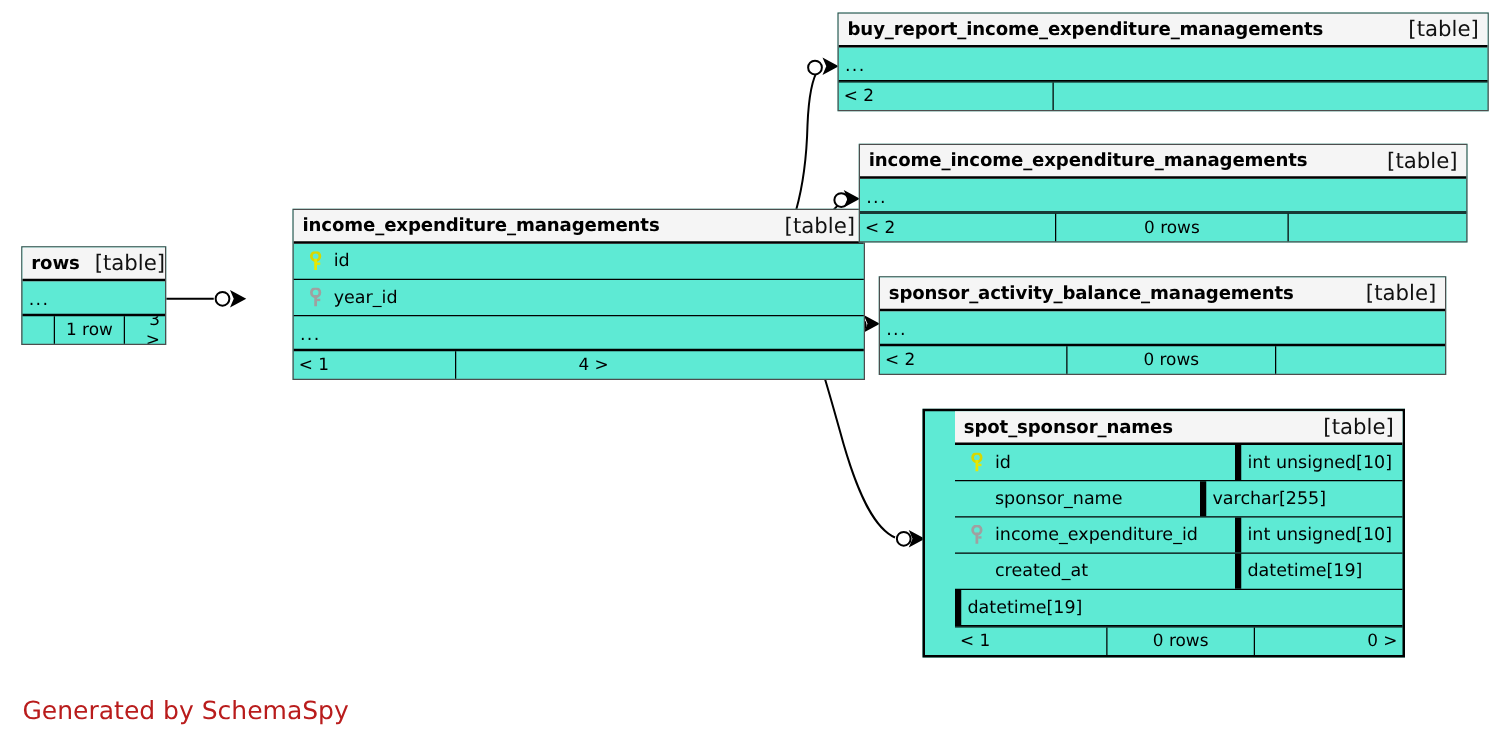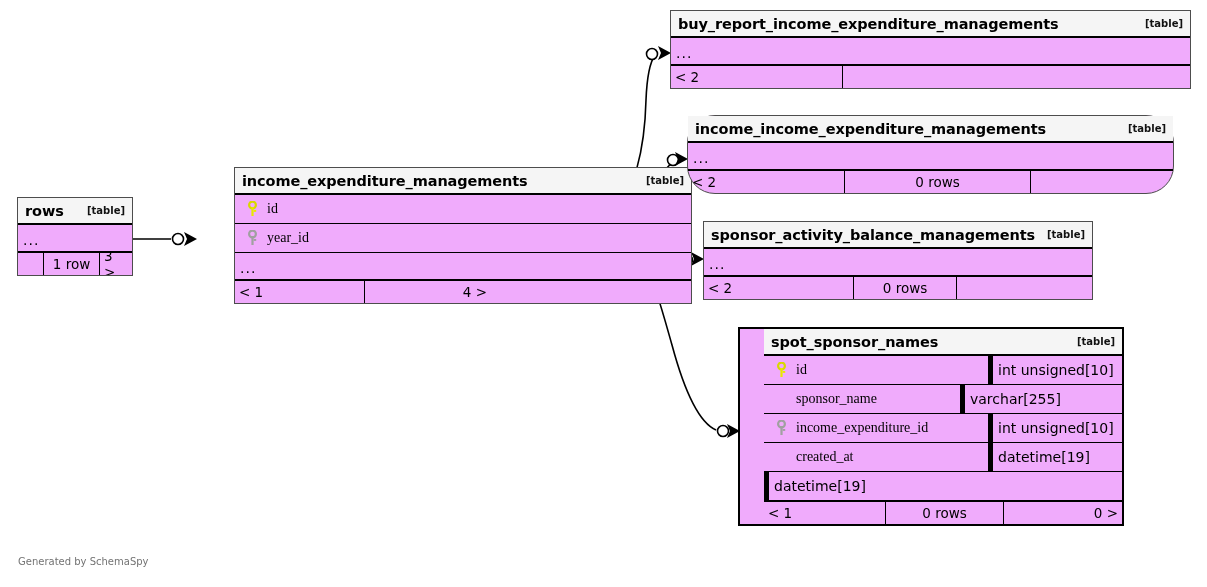--- a/index.html
+++ b/index.html
@@ -31,23 +31,24 @@
     top: 0;
     width: 1207px;
     height: 587px;
     pointer-events: none;
     z-index: 1;
   }
 
   .table-node {
     position: absolute;
     box-sizing: border-box;
-    background: #f0abfc;
+    background: #5eead4;
     border: 1px solid #4d4d4d;
     z-index: 2;
+    text-align: right;
   }
   .table-node.emphasized {
     border: 2px solid #000000;
     padding-left: 24px;
   }
 
   .tbl-header {
     box-sizing: border-box;
     background: #f5f5f5;
     border-bottom: 2px solid #000000;
@@ -57,22 +58,22 @@
     padding: 0 7px;
     height: 27px;
     white-space: nowrap;
   }
   .tbl-title {
     font-weight: bold;
     font-size: 14.5px;
     letter-spacing: -0.1px;
   }
   .tbl-kind {
-    font-size: 10px;
-    font-weight: bold;
+    font-size: 17px;
+    font-weight: normal;
     color: #111111;
     padding-left: 12px;
   }
 
   .tbl-row {
     box-sizing: border-box;
     display: flex;
     align-items: center;
     height: 29px;
     border-bottom: 1px solid #000000;
@@ -81,21 +82,20 @@
   .tbl-row:last-of-type { border-bottom: none; }
 
   .col-name {
     flex: 1 1 auto;
     display: flex;
     align-items: center;
     padding-left: 6px;
     font-size: 14px;
     min-width: 0;
     overflow: hidden;
-    font-family: Liberation Serif, serif;
   }
   .col-type {
     flex: 0 0 auto;
     box-sizing: border-box;
     border-left: 5px solid #000000;
     padding-left: 5px;
     font-size: 14px;
     height: 100%;
     display: flex;
     align-items: center;
@@ -141,22 +141,22 @@
   }
   .tbl-footer .fcell:last-child { border-right: none; }
   .fcell.left   { justify-content: flex-start; }
   .fcell.center { justify-content: center; }
   .fcell.right  { justify-content: flex-end; }
 
   .credit {
     position: absolute;
     left: 18px;
     top: 556px;
-    font-size: 10px;
-    color: #737373;
+    font-size: 20px;
+    color: #b91c1c;
     z-index: 3;
   }
 </style>
 </head>
 <body>
 
 <div id="diagram-canvas">
 
   <svg class="edge-layer" viewBox="0 0 1207 587" width="1207" height="587">
     <defs></defs>
@@ -247,34 +247,34 @@
       <span class="tbl-title">buy_report_income_expenditure_managements</span>
       <span class="tbl-kind">[table]</span>
     </div>
     <div class="ellipsis-row">...</div>
     <div class="tbl-footer">
       <span class="fcell left" style="width:172px;">&lt; 2</span>
       <span class="fcell right" style="width:155px;"></span>
     </div>
   </div>
 
-  <div class="table-node" style="left:687px; top:115px; width:487px;border-radius:28px;">
+  <div class="table-node" style="left:687px; top:115px; width:487px;">
     <div class="tbl-header">
       <span class="tbl-title">income_income_expenditure_managements</span>
       <span class="tbl-kind">[table]</span>
     </div>
     <div class="ellipsis-row">...</div>
     <div class="tbl-footer">
       <span class="fcell left" style="width:157px;">&lt; 2</span>
       <span class="fcell center" style="flex:1 1 auto;">0 rows</span>
       <span class="fcell right" style="width:142px;"></span>
     </div>
   </div>
 
-  <div class="table-node" style="left:703px; top:221px; width:390px;">
+  <div class="table-node" style="left:703px; top:221px; width:454px;">
     <div class="tbl-header">
       <span class="tbl-title">sponsor_activity_balance_managements</span>
       <span class="tbl-kind">[table]</span>
     </div>
     <div class="ellipsis-row">...</div>
     <div class="tbl-footer">
       <span class="fcell left" style="width:150px;">&lt; 2</span>
       <span class="fcell center" style="flex:1 1 auto;">0 rows</span>
       <span class="fcell right" style="width:135px;"></span>
     </div>

